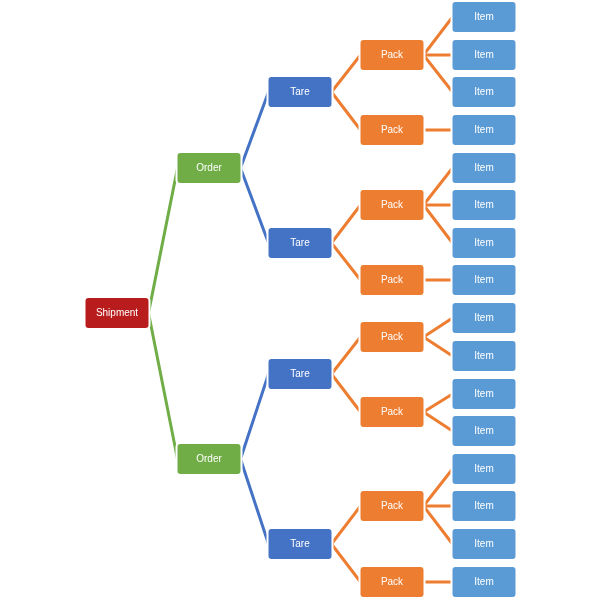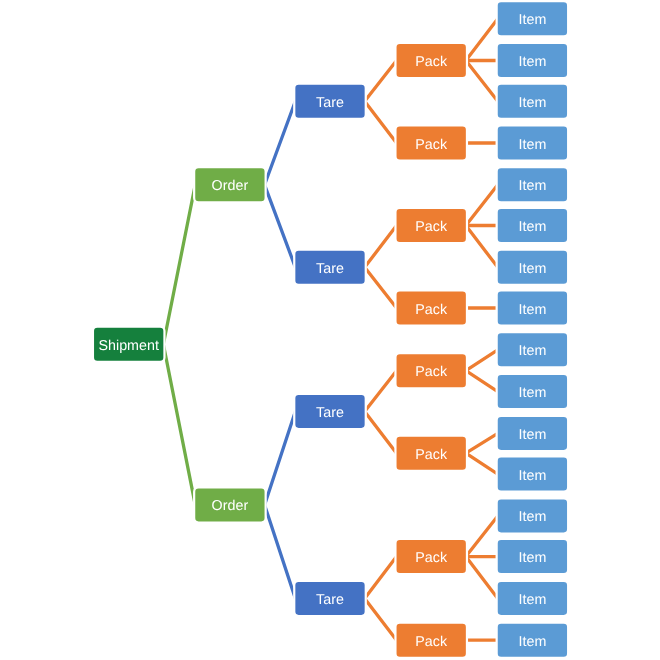--- a/index.html
+++ b/index.html
@@ -28,21 +28,21 @@
     width: 67px;
     height: 34px;
     transform: translate(-50%, -50%);
     box-sizing: border-box;
     border: 2px solid #ffffff;
     border-radius: 5px;
     display: flex;
     align-items: center;
     justify-content: center;
     color: #ffffff;
-    font-size: 13px;
+    font-size: 10px;
     line-height: 1;
     white-space: nowrap;
     z-index: 2;
   }
 </style>
 </head>
 <body style="background: rgb(255, 255, 255);">
 
 <div id="diagram">
   <svg id="edge-layer" width="600" height="600" viewBox="0 0 600 600" xmlns="http://www.w3.org/2000/svg">
@@ -70,21 +70,21 @@
       <line x1="423.5" y1="280" x2="452.5" y2="280" stroke="#ED7D31" stroke-width="3" stroke-linecap="round"></line>
       <line x1="423.5" y1="337" x2="452.5" y2="318" stroke="#ED7D31" stroke-width="3" stroke-linecap="round"></line>
       <line x1="423.5" y1="337" x2="452.5" y2="356" stroke="#ED7D31" stroke-width="3" stroke-linecap="round"></line>
       <line x1="423.5" y1="412" x2="452.5" y2="394" stroke="#ED7D31" stroke-width="3" stroke-linecap="round"></line>
       <line x1="423.5" y1="412" x2="452.5" y2="431" stroke="#ED7D31" stroke-width="3" stroke-linecap="round"></line>
       <line x1="423.5" y1="506" x2="452.5" y2="469" stroke="#ED7D31" stroke-width="3" stroke-linecap="round"></line>
       <line x1="423.5" y1="506" x2="452.5" y2="506" stroke="#ED7D31" stroke-width="3" stroke-linecap="round"></line>
       <line x1="423.5" y1="506" x2="452.5" y2="544" stroke="#ED7D31" stroke-width="3" stroke-linecap="round"></line>
       <line x1="423.5" y1="582" x2="452.5" y2="582" stroke="#ED7D31" stroke-width="3" stroke-linecap="round"></line>
     </svg>
-<div class="node" style="left: 117px; top: 313px; background: #15803d; border-color: rgb(255, 255, 255); color: rgb(255, 255, 255);">Shipment</div>
+<div class="node" style="left: 117px; top: 313px; background: #b91c1c; border-color: rgb(255, 255, 255); color: rgb(255, 255, 255);">Shipment</div>
     <div class="node" style="left: 209px; top: 168px; background: rgb(112, 173, 71); border-color: rgb(255, 255, 255); color: rgb(255, 255, 255);">Order</div>
     <div class="node" style="left: 209px; top: 459px; background: rgb(112, 173, 71); border-color: rgb(255, 255, 255); color: rgb(255, 255, 255);">Order</div>
     <div class="node" style="left: 300px; top: 92px; background: rgb(68, 114, 196); border-color: rgb(255, 255, 255); color: rgb(255, 255, 255);">Tare</div>
     <div class="node" style="left: 300px; top: 243px; background: rgb(68, 114, 196); border-color: rgb(255, 255, 255); color: rgb(255, 255, 255);">Tare</div>
     <div class="node" style="left: 300px; top: 374px; background: rgb(68, 114, 196); border-color: rgb(255, 255, 255); color: rgb(255, 255, 255);">Tare</div>
     <div class="node" style="left: 300px; top: 544px; background: rgb(68, 114, 196); border-color: rgb(255, 255, 255); color: rgb(255, 255, 255);">Tare</div>
     <div class="node" style="left: 392px; top: 55px; background: rgb(237, 125, 49); border-color: rgb(255, 255, 255); color: rgb(255, 255, 255);">Pack</div>
     <div class="node" style="left: 392px; top: 130px; background: rgb(237, 125, 49); border-color: rgb(255, 255, 255); color: rgb(255, 255, 255);">Pack</div>
     <div class="node" style="left: 392px; top: 205px; background: rgb(237, 125, 49); border-color: rgb(255, 255, 255); color: rgb(255, 255, 255);">Pack</div>
     <div class="node" style="left: 392px; top: 280px; background: rgb(237, 125, 49); border-color: rgb(255, 255, 255); color: rgb(255, 255, 255);">Pack</div>

